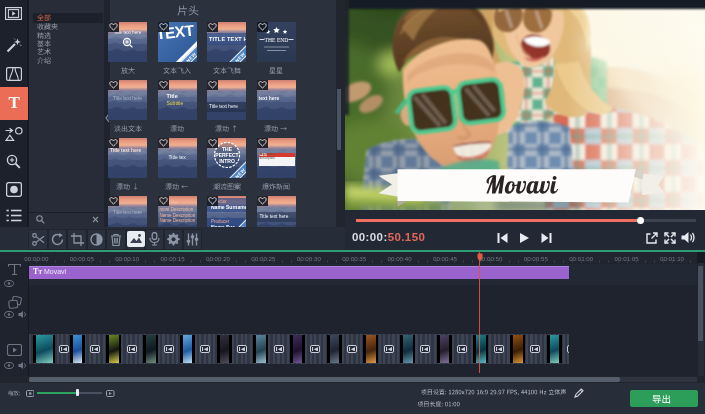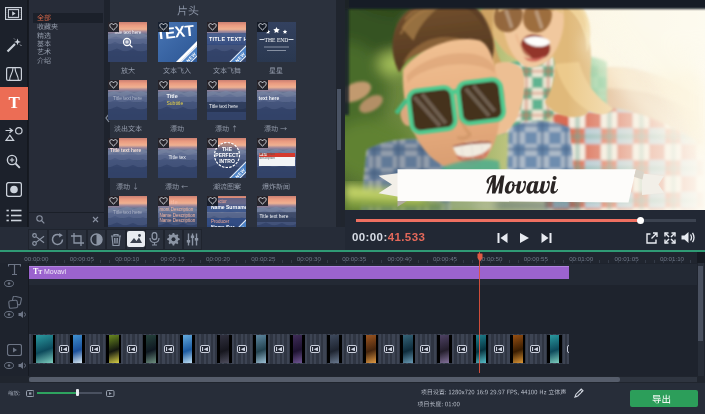--- a/index.html
+++ b/index.html
@@ -654,21 +654,21 @@
             <path d="M16.3 0 18.3 -13.5 12.6 0H8.5L9.1 -13.5L4.1 0H1.7L9.3 -20.6Q7.1 -19.9 5.8 -18.1Q4.6 -16.4 4.6 -13.9Q4.6 -13.3 4.6 -13Q4.7 -12.6 4.7 -12.4Q4.8 -12.2 4.9 -12Q5 -11.9 5 -11.8Q3.5 -11.8 2.7 -12.4Q1.8 -13 1.8 -14.5Q1.8 -15.9 2.6 -17.4Q3.5 -18.8 4.8 -19.9Q6.2 -21.1 7.9 -21.8Q9.6 -22.5 11.2 -22.5Q12.5 -22.5 13.6 -22.1L12.9 -6.3L19.5 -22.1H23.8L20.7 0Z M32.4 -15.1Q36.2 -15.1 36.2 -10.4Q36.4 -10.4 36.6 -10.4Q37.1 -10.4 37.7 -10.6Q38.3 -10.7 38.9 -11Q39.5 -11.2 40.1 -11.5Q40.7 -11.9 41.2 -12.2L41.5 -11.4Q40.6 -10.5 39.2 -9.8Q37.8 -9.2 36.2 -8.9Q36 -6.8 35.4 -5.1Q34.8 -3.4 33.8 -2.3Q32.8 -1.1 31.6 -0.5Q30.4 0.2 29 0.2Q27.9 0.2 27.1 -0.1Q26.2 -0.3 25.5 -0.9Q24.9 -1.5 24.5 -2.4Q24.2 -3.3 24.2 -4.6Q24.2 -5.4 24.4 -6.5Q24.5 -7.6 25 -8.8Q25.4 -10 26 -11.1Q26.6 -12.3 27.5 -13.2Q28.4 -14.1 29.6 -14.6Q30.8 -15.1 32.4 -15.1ZM30.2 -2.6Q30.7 -2.6 31.3 -3.1Q31.8 -3.6 32.3 -4.4Q32.8 -5.2 33.1 -6.4Q33.5 -7.5 33.7 -8.8Q33.2 -8.9 33 -9.3Q32.9 -9.6 32.9 -10.1Q32.9 -10.7 33.1 -11.1Q33.4 -11.5 33.8 -11.7Q33.7 -12.6 33.5 -13Q33.2 -13.3 32.6 -13.3Q31.8 -13.3 31.1 -12.5Q30.4 -11.6 29.9 -10.3Q29.3 -9 29 -7.6Q28.7 -6.2 28.7 -5.1Q28.7 -4.3 28.7 -3.9Q28.8 -3.4 29 -3.1Q29.2 -2.9 29.5 -2.7Q29.8 -2.6 30.2 -2.6Z M48.3 -15.6Q48.8 -15.6 49.2 -15.4Q49.5 -15.1 49.7 -14.8Q50 -14.4 50.1 -13.9Q50.2 -13.5 50.2 -13Q50.2 -11.8 49.9 -10.3Q49.7 -8.9 49.3 -7.4Q48.9 -6 48.2 -4.6Q47.5 -3.2 46.5 -2.2Q45.6 -1.1 44.4 -0.5Q43.1 0.2 41.6 0.2Q39.9 0.2 38.9 -0.7Q37.9 -1.6 37.9 -3.4Q37.9 -3.6 37.9 -4Q38 -4.4 38.1 -4.8L40.2 -15H44.5L42.4 -4.8Q42.2 -4.1 42.2 -3.7Q42.2 -3.3 42.5 -3Q42.7 -2.7 43.2 -2.7Q44 -2.7 44.6 -3.2Q45.3 -3.8 45.9 -4.6Q46.5 -5.4 47 -6.5Q47.4 -7.6 47.8 -8.7Q48.1 -9.8 48.3 -10.9Q48.4 -11.9 48.4 -12.8Q48.4 -12.6 48 -12.5Q47.7 -12.4 47.5 -12.4Q46.9 -12.4 46.7 -13Q46.4 -13.5 46.4 -14Q46.4 -14.7 46.9 -15.1Q47.3 -15.6 48.3 -15.6Z M65.4 -15 63.2 -4.8Q63.1 -4.3 63.1 -3.8Q63.1 -3.2 63.4 -3Q63.7 -2.7 64.3 -2.7Q65.2 -2.7 65.8 -3.5Q66.5 -4.2 66.8 -5.4H68Q67.4 -3.5 66.6 -2.5Q65.8 -1.4 65 -0.9Q64.2 -0.3 63.4 -0.1Q62.6 0 62 0Q60.8 0 60 -0.7Q59.2 -1.3 59.1 -2.6Q58.7 -2.1 58.3 -1.6Q57.8 -1.1 57.3 -0.7Q56.7 -0.3 56.1 -0.1Q55.4 0.2 54.6 0.2Q53.8 0.2 53.1 -0.1Q52.4 -0.3 51.8 -0.9Q51.3 -1.5 50.9 -2.4Q50.6 -3.3 50.6 -4.6Q50.6 -5.7 50.8 -6.8Q51 -8 51.5 -9.2Q51.9 -10.3 52.5 -11.4Q53.1 -12.5 54 -13.3Q54.9 -14.2 55.9 -14.7Q57 -15.1 58.3 -15.1Q58.7 -15.1 59.1 -15.1Q59.5 -15.1 59.8 -14.9Q60.2 -14.7 60.4 -14.4Q60.7 -14.1 60.8 -13.6L61.1 -15ZM59.2 -13.3Q58.3 -13.3 57.5 -12.4Q56.7 -11.5 56.2 -10.2Q55.7 -9 55.4 -7.5Q55.1 -6.1 55.1 -5.1Q55.1 -4.2 55.2 -3.7Q55.4 -3.3 55.6 -3Q55.8 -2.8 56.1 -2.8Q56.3 -2.7 56.6 -2.7Q56.9 -2.7 57.3 -2.9Q57.6 -3.1 58 -3.4Q58.4 -3.7 58.6 -4.2Q58.9 -4.7 59 -5.4L60.5 -12.2Q60.5 -12.3 60.4 -12.5Q60.3 -12.7 60.2 -12.8Q60.1 -13 59.8 -13.2Q59.6 -13.3 59.2 -13.3Z M77.3 -15.6Q77.8 -15.6 78.2 -15.4Q78.5 -15.1 78.7 -14.8Q79 -14.4 79.1 -13.9Q79.2 -13.5 79.2 -13Q79.2 -11.8 78.9 -10.3Q78.7 -8.9 78.3 -7.4Q77.9 -6 77.2 -4.6Q76.5 -3.2 75.5 -2.2Q74.6 -1.1 73.4 -0.5Q72.1 0.2 70.6 0.2Q68.9 0.2 67.9 -0.7Q66.9 -1.6 66.9 -3.4Q66.9 -3.6 66.9 -4Q67 -4.4 67.1 -4.8L69.2 -15H73.5L71.4 -4.8Q71.2 -4.1 71.2 -3.7Q71.2 -3.3 71.5 -3Q71.7 -2.7 72.2 -2.7Q73 -2.7 73.6 -3.2Q74.3 -3.8 74.9 -4.6Q75.5 -5.4 76 -6.5Q76.4 -7.6 76.8 -8.7Q77.1 -9.8 77.3 -10.9Q77.4 -11.9 77.4 -12.8Q77.4 -12.6 77 -12.5Q76.7 -12.4 76.5 -12.4Q75.9 -12.4 75.7 -13Q75.4 -13.5 75.4 -14Q75.4 -14.7 75.8 -15.1Q76.3 -15.6 77.3 -15.6Z M82.6 -19Q82.6 -20 83.3 -20.7Q84 -21.4 85 -21.4Q86 -21.4 86.7 -20.7Q87.4 -20 87.4 -19Q87.4 -18 86.7 -17.3Q86 -16.6 85 -16.6Q84 -16.6 83.3 -17.3Q82.6 -18 82.6 -19ZM86.4 -15 84.2 -4.8Q84.1 -4.3 84.1 -3.8Q84.1 -3.2 84.4 -3Q84.7 -2.7 85.3 -2.7Q86.2 -2.7 86.9 -3.5Q87.7 -4.2 88 -5.4H89.3Q88.6 -3.5 87.8 -2.4Q87 -1.3 86.1 -0.8Q85.2 -0.2 84.4 0Q83.6 0.2 83 0.2Q81.6 0.2 80.7 -0.7Q79.8 -1.5 79.8 -3.4Q79.8 -4.2 80 -5.4L82 -15Z" fill="#2a2524"></path>
           </g>
 </g>
 </svg>
     </div>
     <div style="position:absolute;left:345px;top:210px;width:360px;height:40px;background:#222834"></div>
     <div style="position:absolute;left:356px;top:219px;width:340px;height:2.5px;background:#3c4350"></div>
     <div style="position:absolute;left:356px;top:219px;width:286px;height:2.5px;background:#ef7061"></div>
     <div style="position:absolute;left:637px;top:216.5px;width:7px;height:7px;border-radius:50%;background:#fff"></div>
     <div style="position:absolute;left:352px;top:231px;">
-      <div style="font:bold 11.5px 'Liberation Sans',sans-serif;letter-spacing:0.4px"><span style="color:#d7dce5">00:00:</span><span style="color:#e4685a">41.533</span></div>
+      <div style="font:bold 11.5px 'Liberation Sans',sans-serif;letter-spacing:0.4px"><span style="color:#d7dce5">00:00:</span><span style="color:#e4685a">50.150</span></div>
     </div>
     <div style="position:absolute;left:497px;top:233px;">
       <svg width="11" height="10" viewBox="0 0 11 10">
         <rect x="0.5" y="0" width="2" height="10" fill="#e8ebf1"></rect>
         <path d="M10.5 0 L3.5 5 L10.5 10 Z" fill="#e8ebf1"></path>
       </svg>
     </div>
     <div style="position:absolute;left:520px;top:233px;">
       <svg width="9" height="10" viewBox="0 0 9 10">
         <path d="M0 0 L9 5 L0 10 Z" fill="#e8ebf1"></path>

